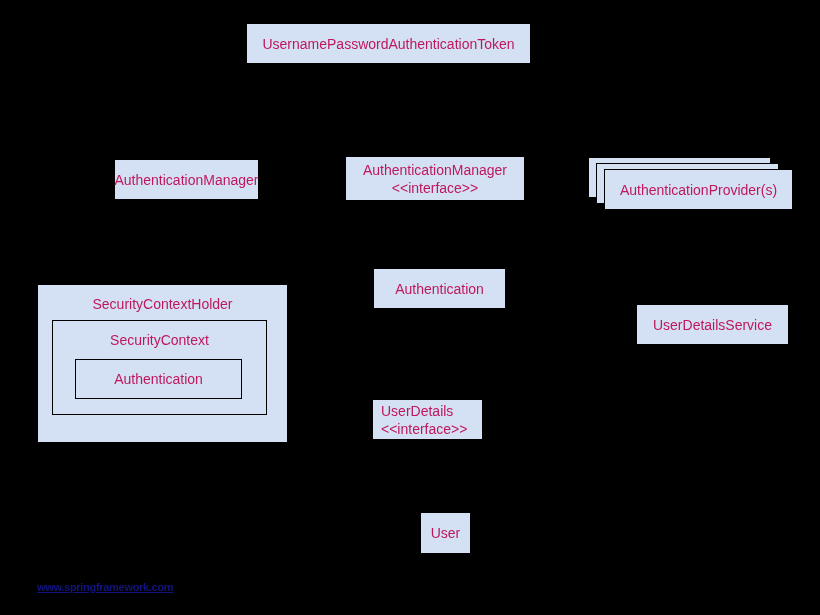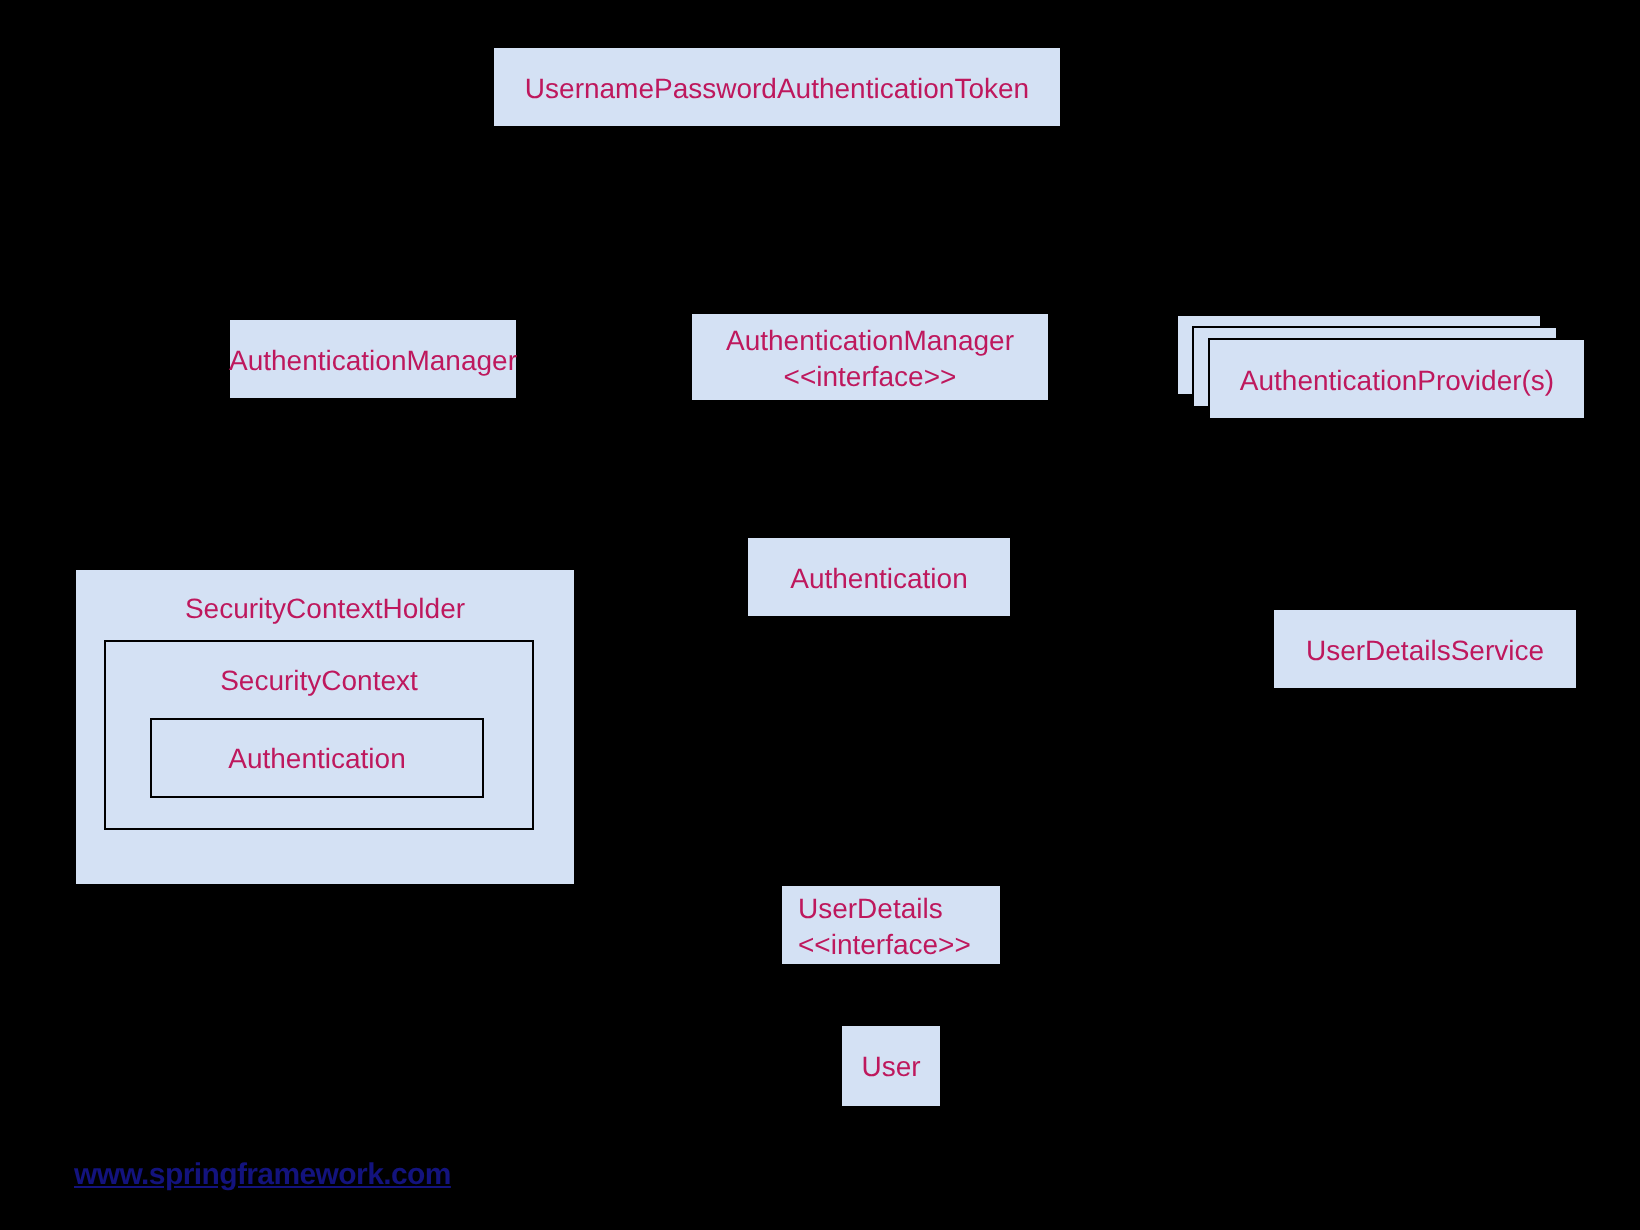--- a/index.html
+++ b/index.html
@@ -44,21 +44,21 @@
   }
   
   .stack-layer {
     position: absolute;
     box-sizing: border-box;
     background: #d4e1f4;
     border: 1px solid #000000;
   }
   .link {
     position: absolute;
-    font-size: 15px;
+    font-size: 11px;
     line-height: 15px;
     color: #13137e;
     text-decoration: underline;
     font-weight: bold;
     letter-spacing: -0.3px;
     white-space: nowrap;
   }
 </style>
 </head>
 <body>
@@ -81,20 +81,20 @@
   <div class="node no-border top-label" style="left:38px; top:285px; width:249px; height:157px;">SecurityContextHolder</div>
 
   <div class="node top-label" style="left:52px; top:320px; width:215px; height:95px;">SecurityContext</div>
 
   <div class="node" style="left:75px; top:359px; width:167px; height:40px;">Authentication</div>
 
   <div class="node" style="left:373px; top:268px; width:133px; height:41px;">Authentication</div>
 
   <div class="node" style="left:636px; top:304px; width:153px; height:41px;">UserDetailsService</div>
 
-  <div class="node left-align" style="left:390px; top:399px; width:111px; height:41px;margin-top:43px;">UserDetails
+  <div class="node left-align" style="left:372px; top:399px; width:111px; height:41px;">UserDetails
 &lt;&lt;interface&gt;&gt;</div>
 
   <div class="node" style="left:420px; top:512px; width:51px; height:42px;">User</div>
 
   <a class="link" href="#" style="left:37px; top:580px;">www.springframework.com</a>
 
 </div>
 
 </body></html>

